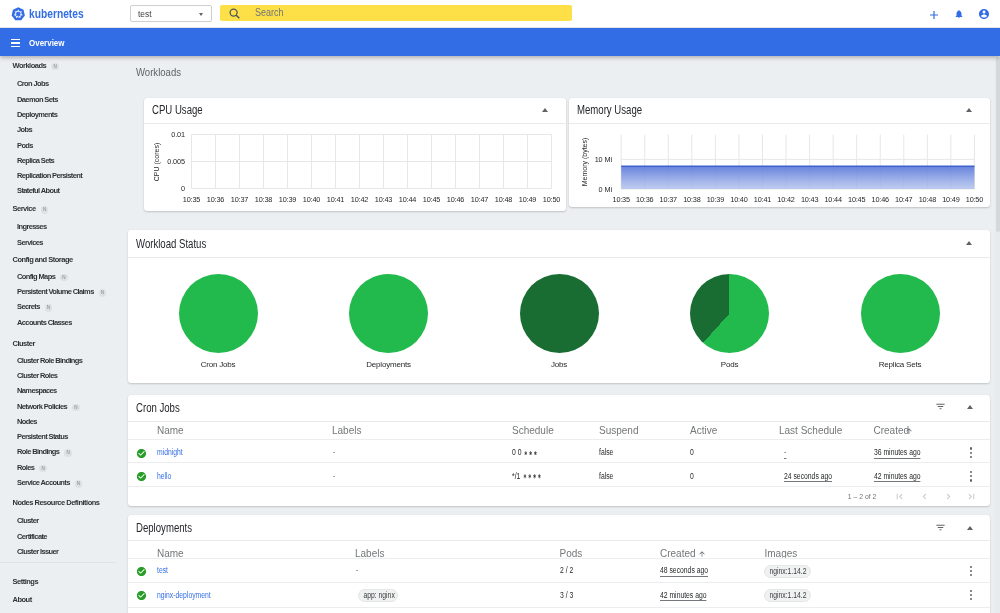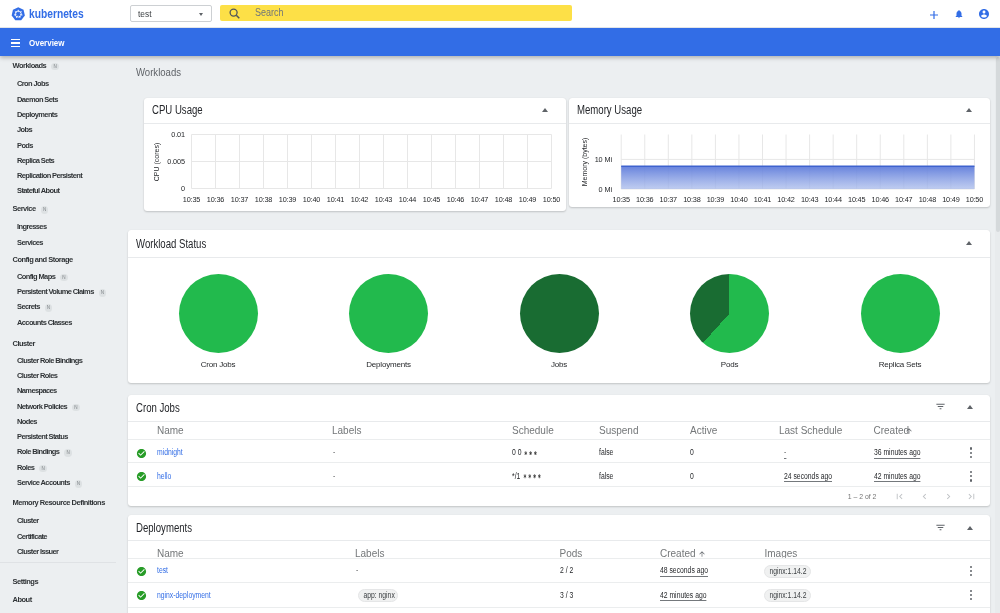--- a/index.html
+++ b/index.html
@@ -108,21 +108,21 @@
   <div class="nh" style="margin:6.1px 0 1.4px 0">Cluster</div>
   <div class="ni">Cluster Role Bindings</div>
   <div class="ni">Cluster Roles</div>
   <div class="ni">Namespaces</div>
   <div class="ni">Network Policies <span class="badge">N</span></div>
   <div class="ni">Nodes</div>
   <div class="ni">Persistent Status</div>
   <div class="ni">Role Bindings <span class="badge">N</span></div>
   <div class="ni">Roles <span class="badge">N</span></div>
   <div class="ni">Service Accounts <span class="badge">N</span></div>
-  <div class="nh" style="margin:4.2px 0 3.4px 0">Memory Resource Definitions</div>
+  <div class="nh" style="margin:4.2px 0 3.4px 0">Nodes Resource Definitions</div>
   <div class="ni">Cluster</div>
   <div class="ni">Certificate</div>
   <div class="ni">Cluster Issuer</div>
   <div class="navdiv" style="margin:3.2px 0 0 0"></div>
   <div class="nh" style="margin:10.5px 0 2.6px 0">Settings</div>
   <div class="nh" style="margin:2.9px 0 0 0">About</div>
 </div>
 
 <div class="pagetitle">Workloads</div>
 

